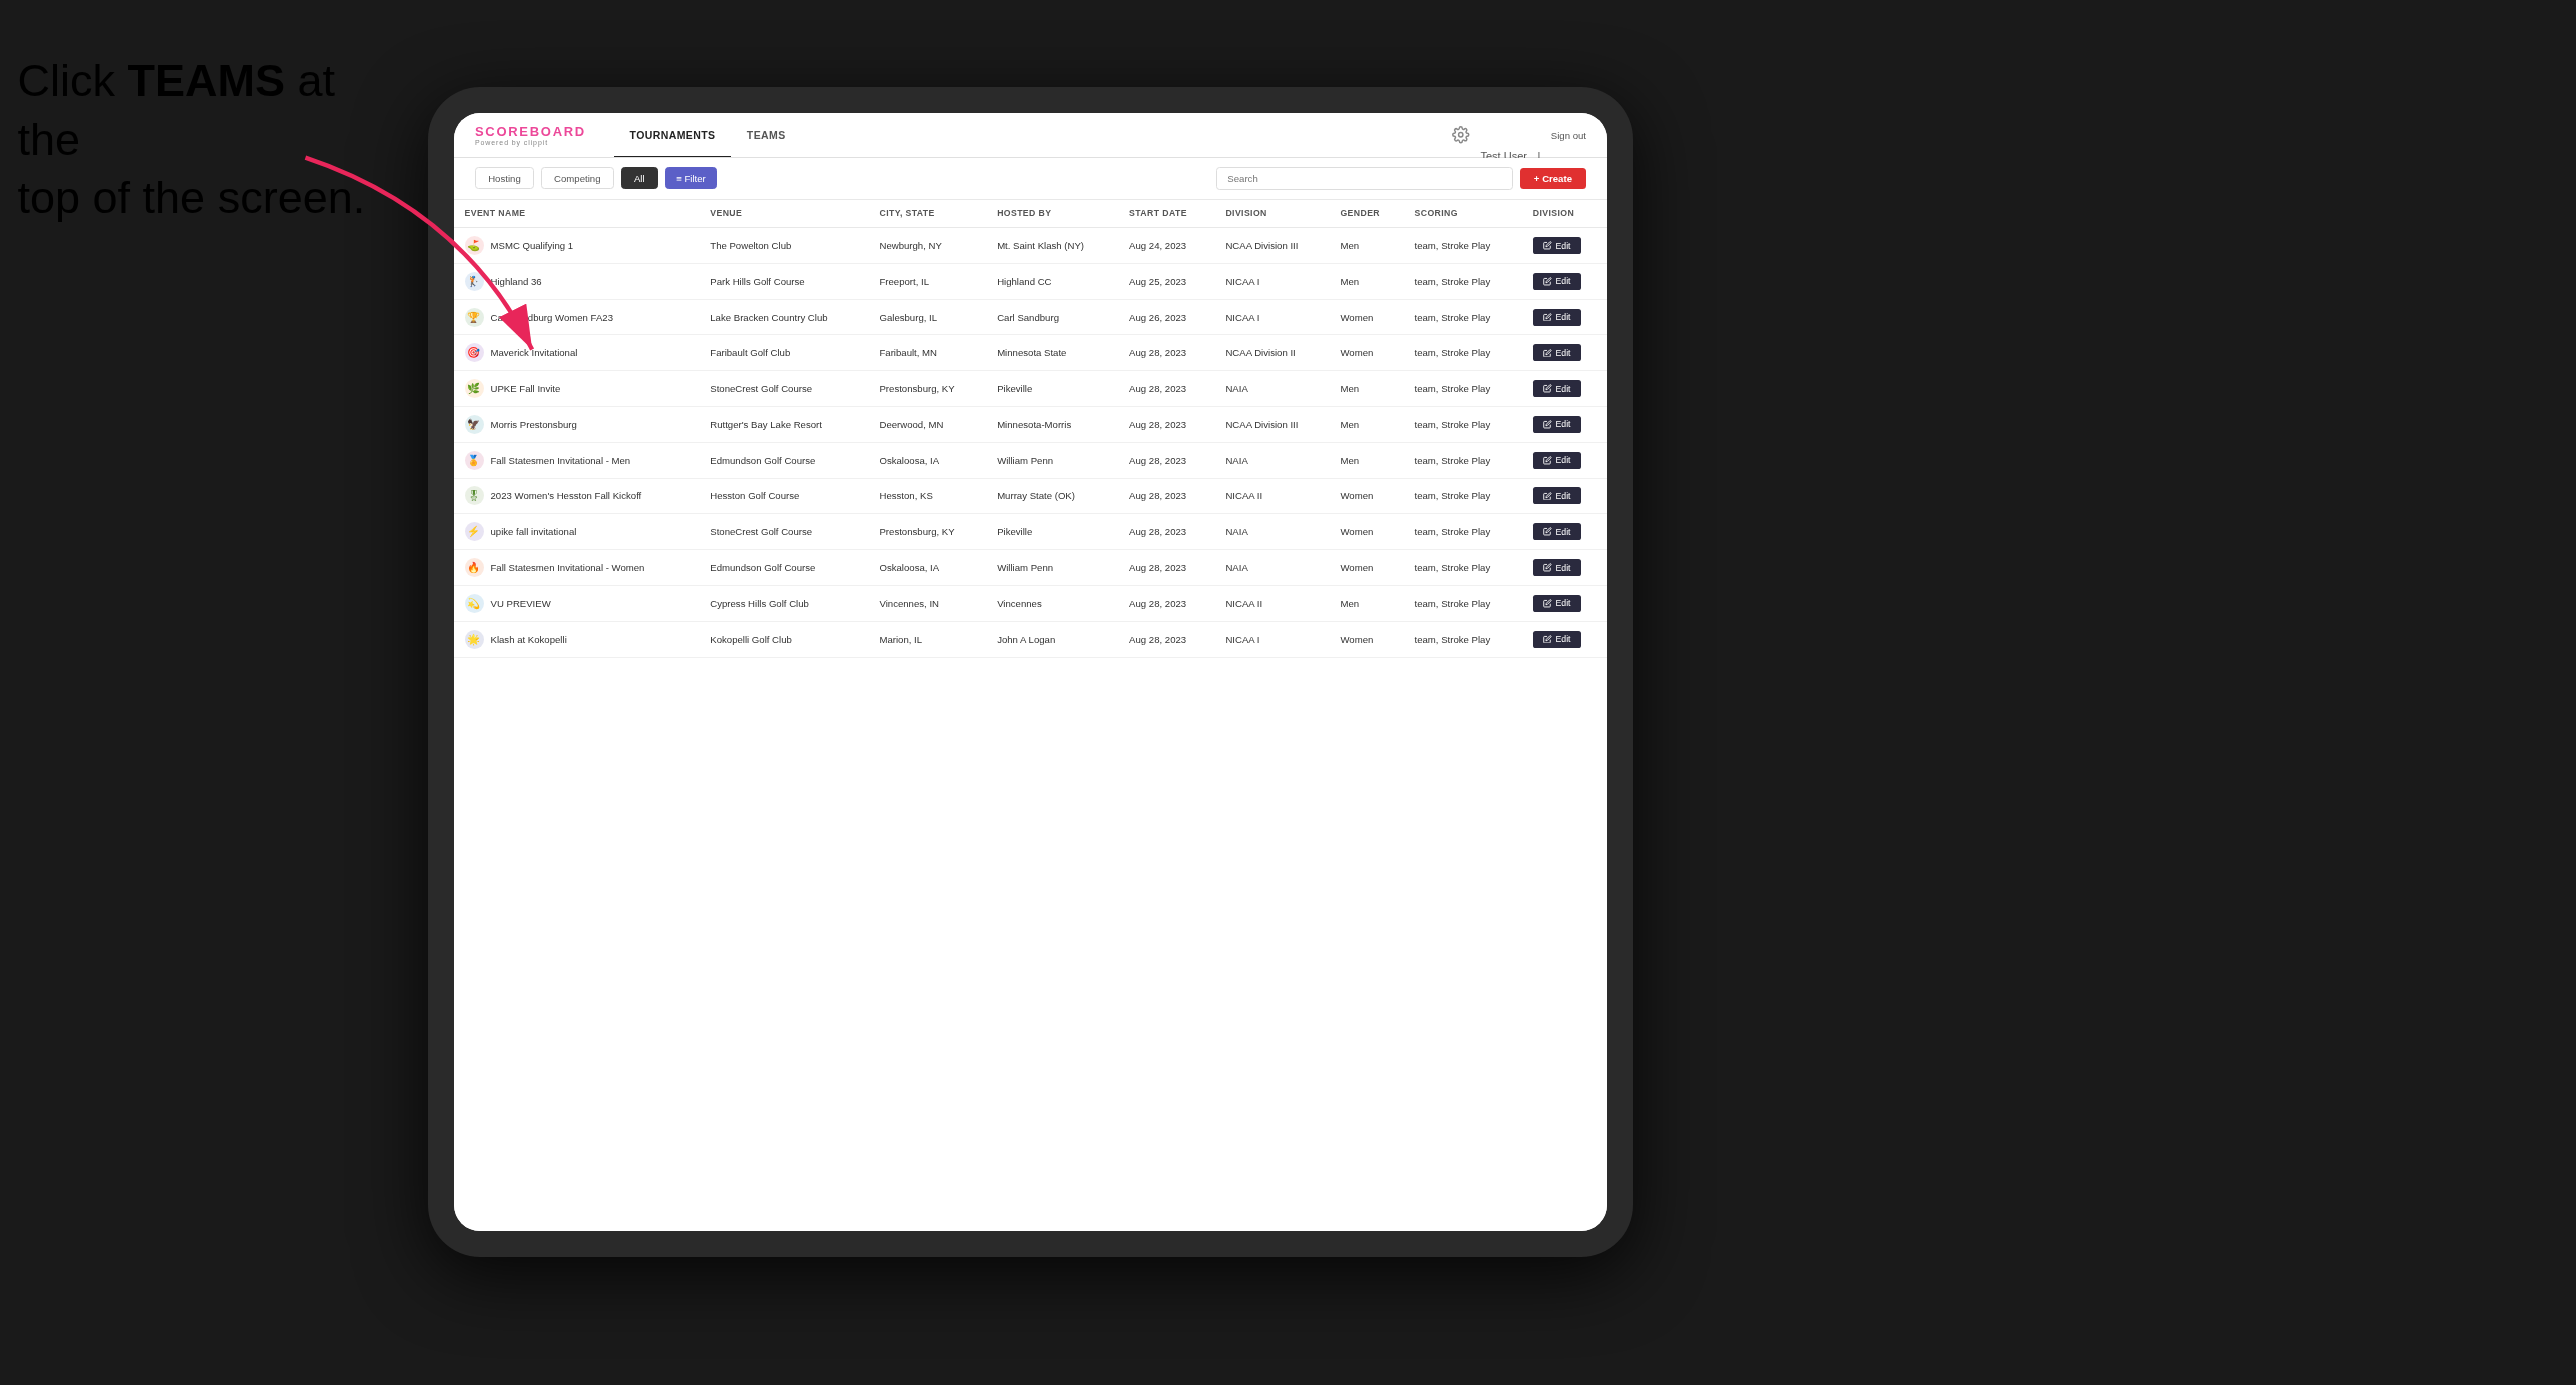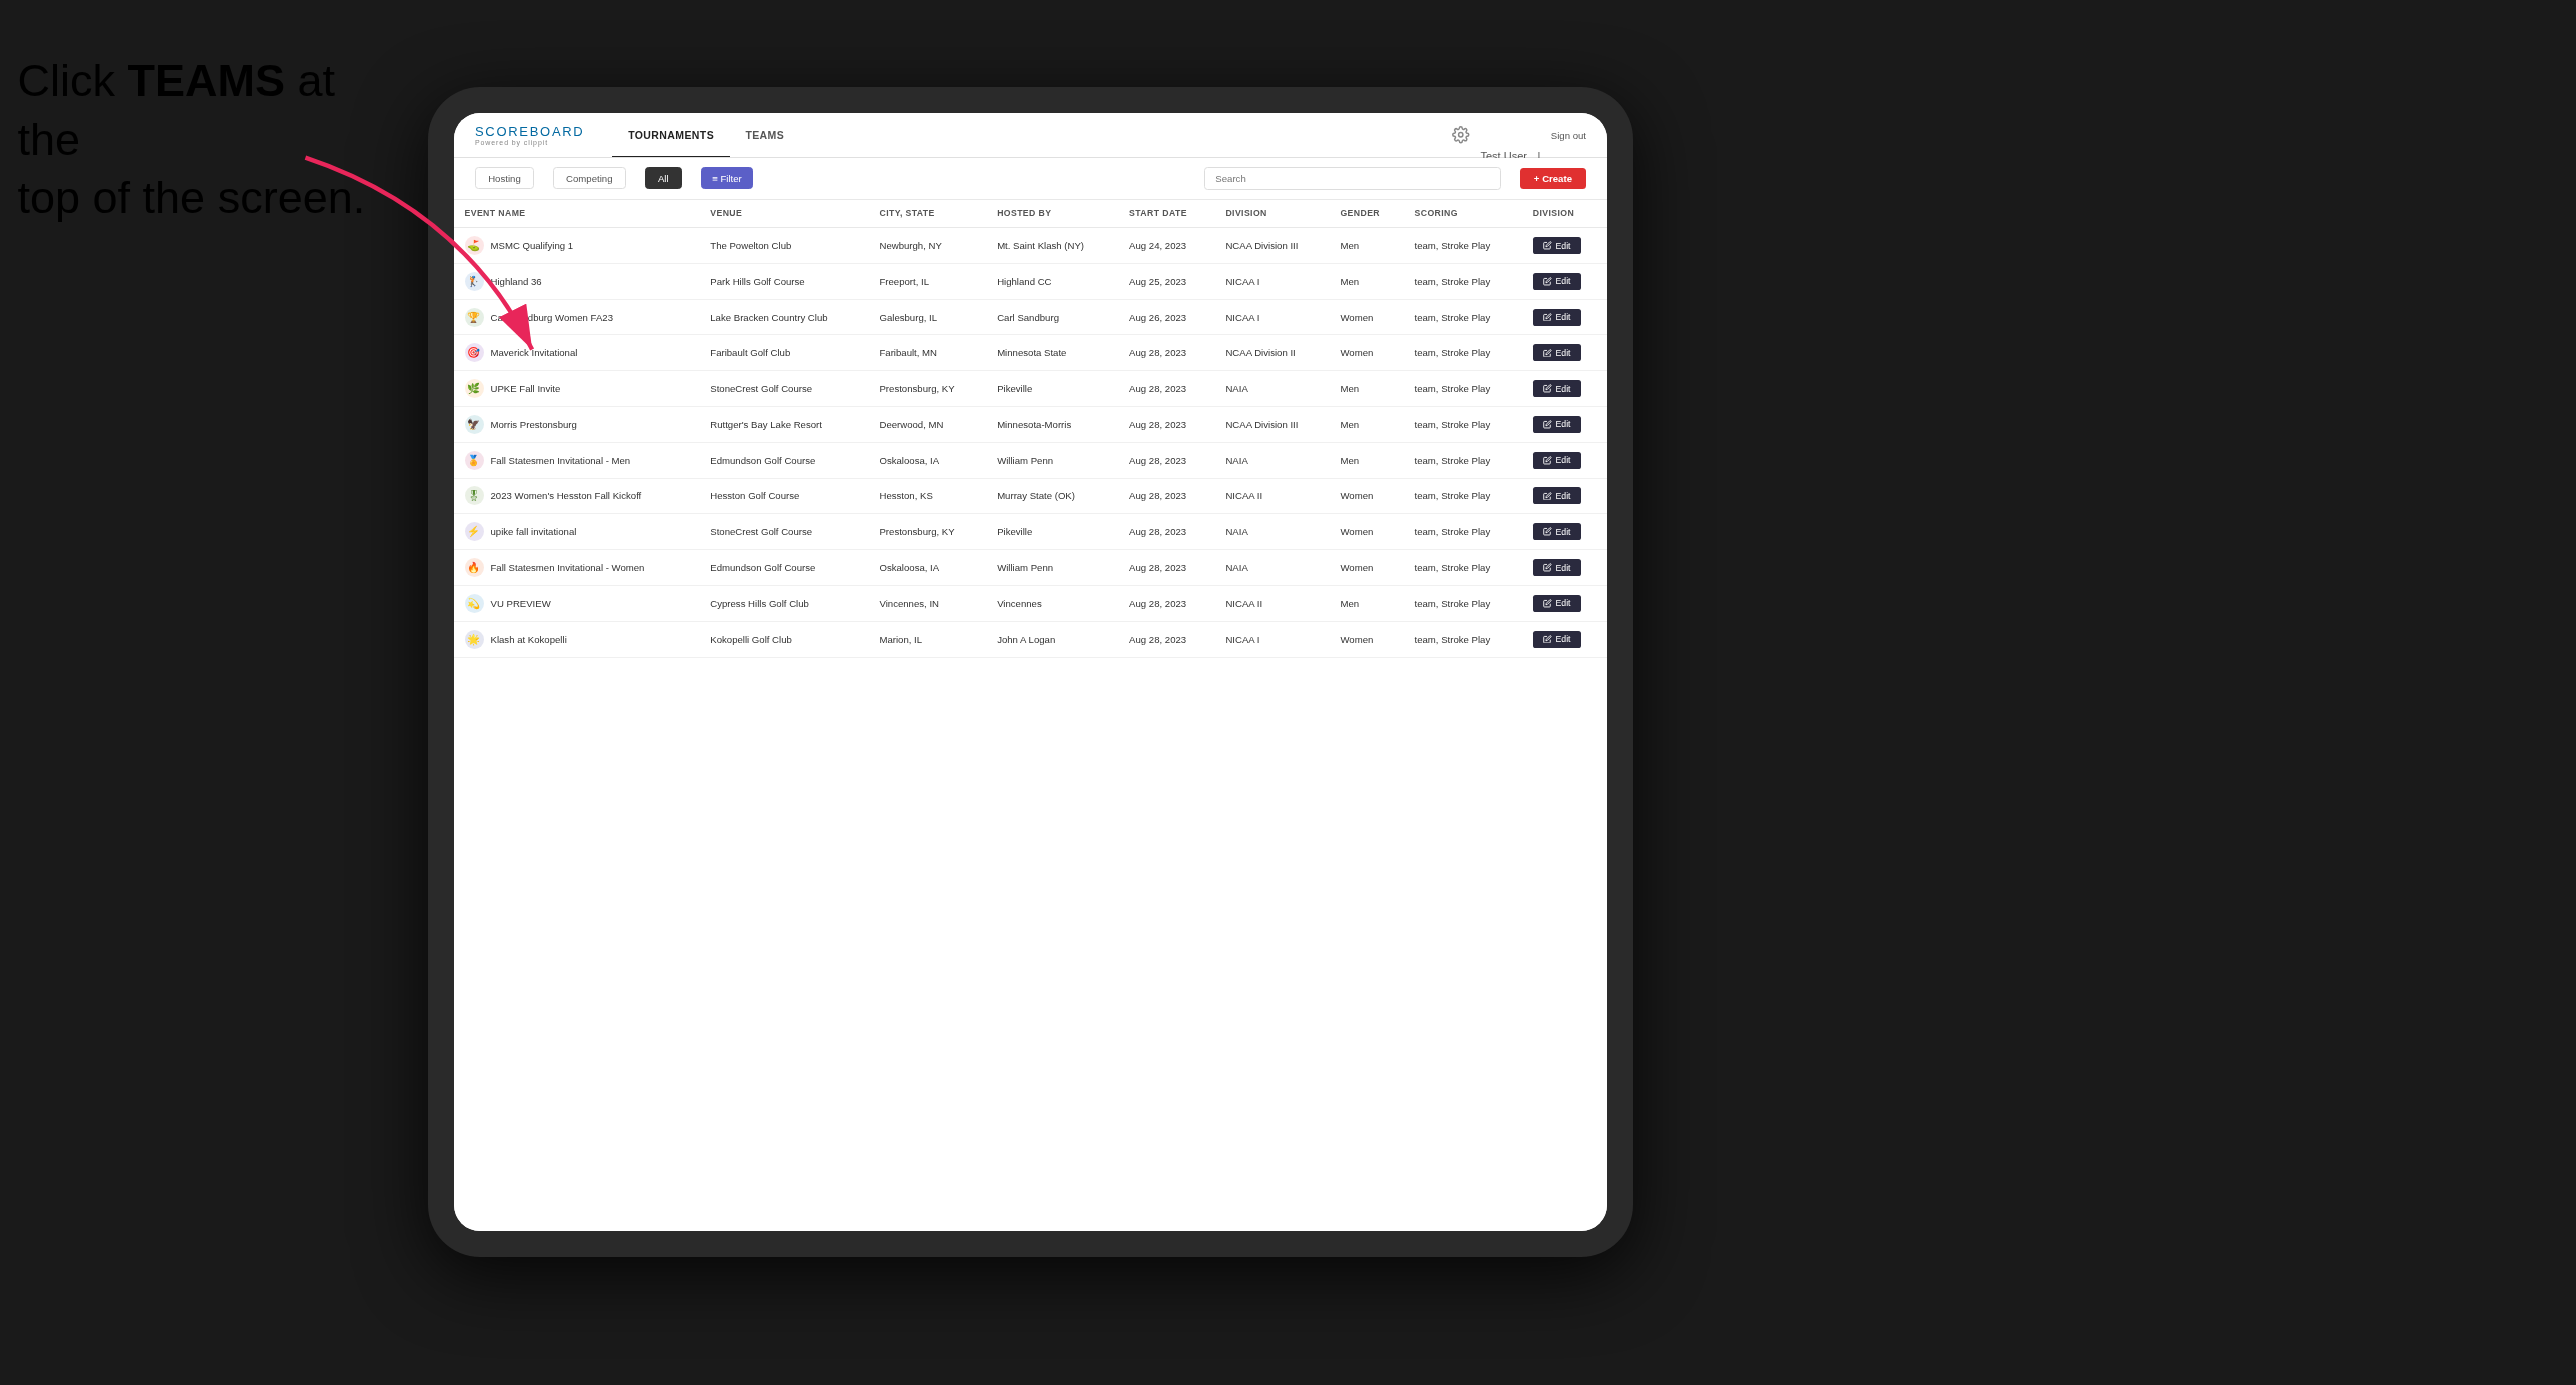--- a/index.html
+++ b/index.html
@@ -71,23 +71,23 @@
     }
 
     .logo-area {
       display: flex;
       flex-direction: column;
       margin-right: 28px;
     }
 
     .logo-title {
       font-size: 13px;
-      font-weight: 400;
+      font-weight: 700;
       letter-spacing: 1.7px;
-      color: #0369a1;
+      color: #ec4899;
     }
 
     .logo-subtitle {
       font-size: 7px;
       color: #888;
       letter-spacing: 0.9px;
     }
 
     .nav-tabs {
       display: flex;
@@ -138,21 +138,21 @@
       color: #555;
       cursor: pointer;
     }
 
     
     .filter-bar {
       background: #fff;
       padding: 8.7px 21px;
       display: flex;
       align-items: center;
-      gap: 19px;
+      gap: 7px;
       border-bottom: 0.9px solid #e8e8e8;
       flex-shrink: 0;
     }
 
     .filter-btn {
       padding: 4.4px 12.2px;
       border-radius: 3.5px;
       font-size: 9.6px;
       cursor: pointer;
       border: 0.9px solid #ddd;

